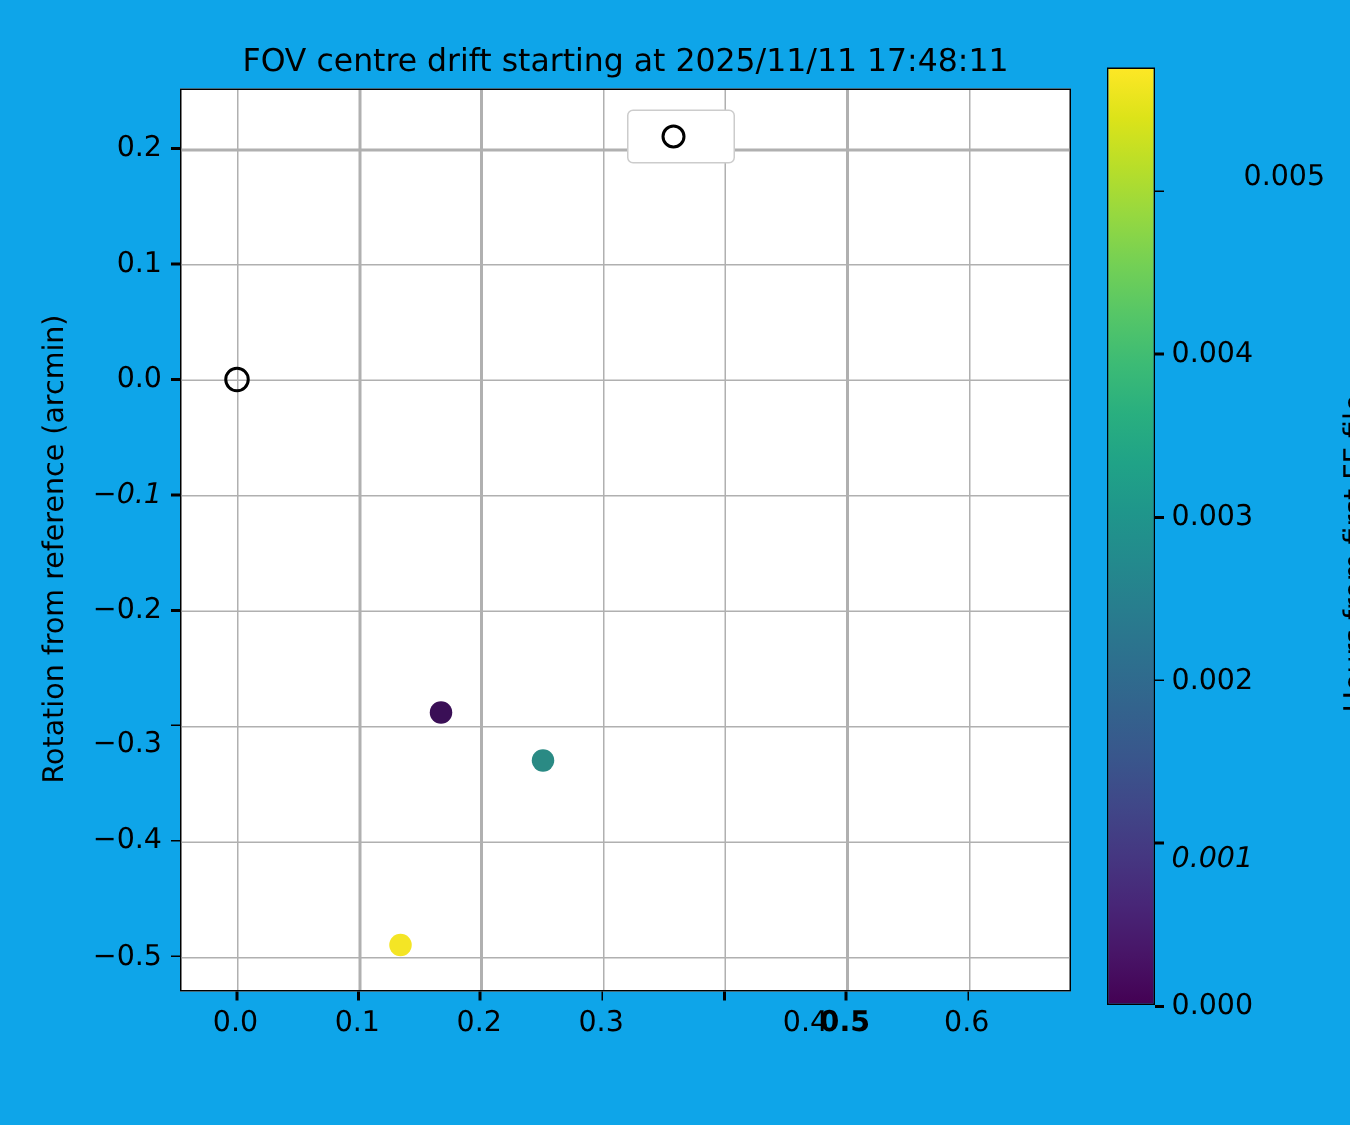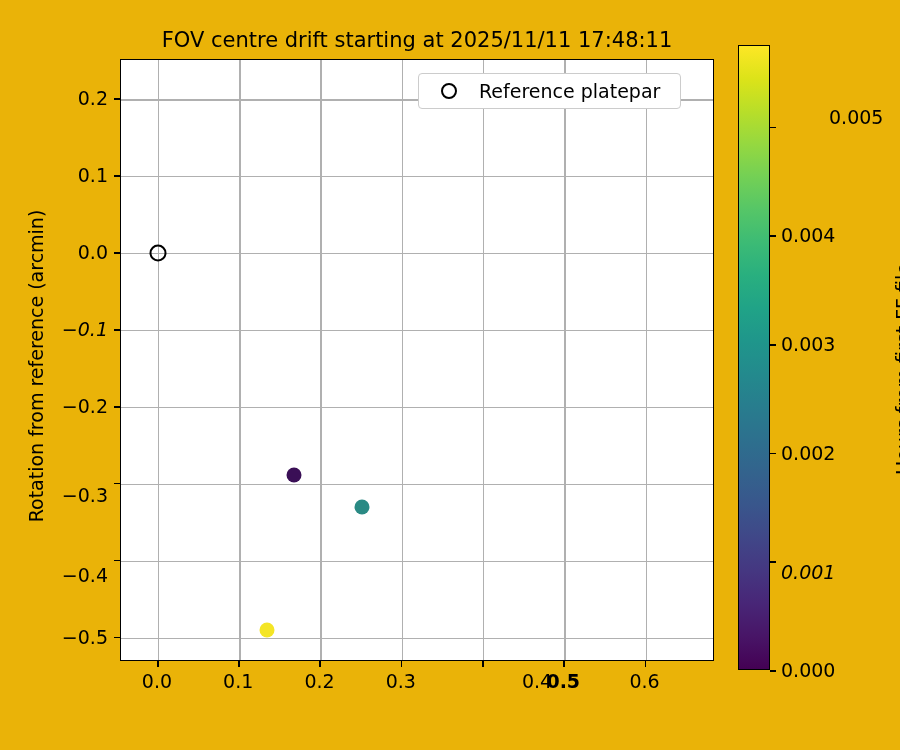--- a/index.html
+++ b/index.html
@@ -12,21 +12,21 @@
     height: 750px;
     font-family: "DejaVu Sans", sans-serif;
     overflow: hidden;
     position: relative;
   }
   #figure {
     position: absolute;
     left: 0; top: 0;
     width: 900px;
     height: 750px;
-    background: #eab308;
+    background: #0ea5e9;
   }
 
   
   #chart-title {
     position: absolute;
     left: 120px;
     top: 28px;
     width: 594px;
     text-align: center;
     font-size: 21px;
@@ -270,29 +270,28 @@
       <div class="xtick-mark" style="left: 644.524px;"></div>
       <div class="xtick-label" style="left: 644.524px;">0.6</div>
     </div>
   <div id="ytick-label-holder">
       <div class="ytick-label" style="top: 98.2358px;">0.2</div>
       <div class="ytick-label" style="top: 175.169px;">0.1</div>
       <div class="ytick-label" style="top: 252.102px;">0.0</div>
       <div class="ytick-label" style="top: 329.035px; font-style: italic;">−0.1</div>
       <div class="ytick-label" style="top: 405.967px;">−0.2</div>
       <div class="ytick-label" style="top: 495px;">−0.3</div>
-      <div class="ytick-label" style="top: 575px;">−0.4</div>
+      <div class="ytick-label" style="top: 559px;">−0.4</div>
       <div class="ytick-label" style="top: 636.766px;">−0.5</div>
     </div>
 
   <div id="ylabel">Rotation from reference (arcmin)</div>
 
   <div id="legend">
     <span id="legend-marker"></span>
-    <span id="legend-label">Reference platepar</span>
   </div>
 
   <div id="colorbar">
     <div id="colorbar-gradient" style="background: linear-gradient(to top, rgb(68, 1, 84), rgb(72, 21, 103), rgb(72, 38, 119), rgb(69, 55, 129), rgb(64, 71, 136), rgb(57, 86, 140), rgb(51, 99, 141), rgb(45, 112, 142), rgb(40, 125, 142), rgb(35, 138, 141), rgb(31, 150, 139), rgb(32, 163, 135), rgb(41, 175, 127), rgb(60, 187, 117), rgb(85, 198, 103), rgb(115, 208, 85), rgb(149, 216, 64), rgb(184, 222, 41), rgb(220, 227, 25), rgb(253, 231, 37));"></div>
   </div>
   <div id="colorbar-ticks">
       <div class="cbtick-mark" style="top: 126.522px;"></div>
       <div class="cbtick-label" style="top: 117px; margin-left: 48px;">0.005</div>
       <div class="cbtick-mark" style="top: 235.217px;"></div>
       <div class="cbtick-label" style="top: 235.217px;">0.004</div>

